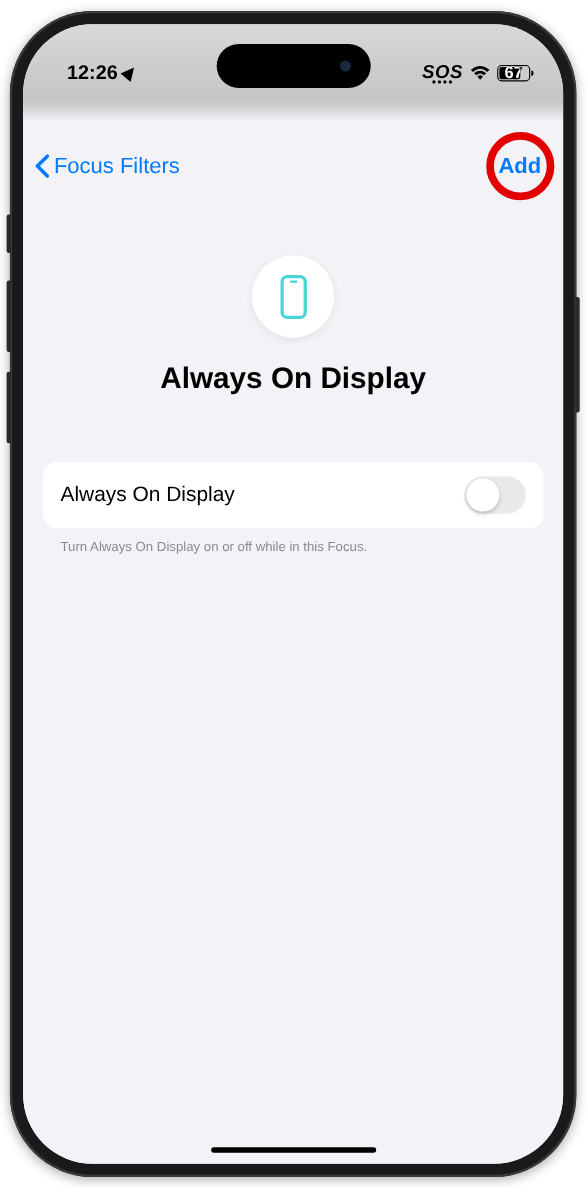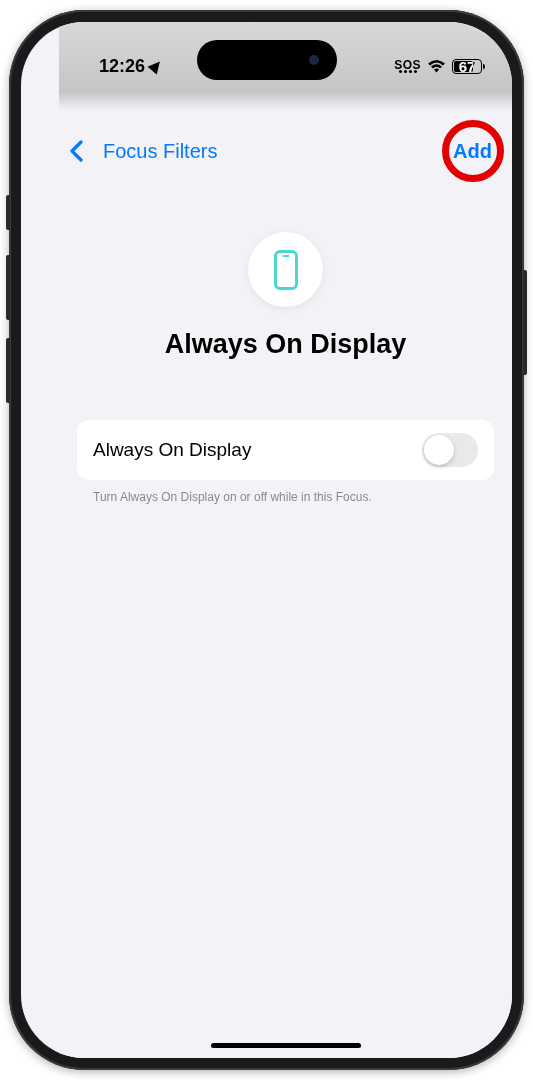--- a/index.html
+++ b/index.html
@@ -43,21 +43,20 @@
       background: #2a2a2c;
       border-radius: 0 2px 2px 0;
     }
     .screen {
       width: 100%;
       height: 100%;
       background: #f2f2f7;
       border-radius: 63px;
       overflow: hidden;
       position: relative;
-      padding-left: 38px;
     }
     .dynamic-island {
       position: absolute;
       top: 18px;
       left: 50%;
       transform: translateX(-50%);
       width: 140px;
       height: 40px;
       background: #000;
       border-radius: 22px;
@@ -102,21 +101,21 @@
       transform: rotate(40deg);
       margin-left: 2px;
     }
     .status-right {
       display: flex;
       align-items: center;
       gap: 6px;
       padding-top: 18px;
     }
     .sos-group { display: flex; flex-direction: column; align-items: center; line-height: 1; }
-    .sos { font-size: 12px; font-weight: 700; letter-spacing: .5px; }
+    .sos { font-size: 17px; font-weight: 700; letter-spacing: .5px; font-style: italic; }
     .sos-dots { display: flex; gap: 2px; margin-top: -1px; }
     .sos-dots span { width: 3px; height: 3px; background: #000; border-radius: 50%; }
     .wifi-icon svg { display: block; }
     .battery {
       display: flex;
       align-items: center;
       position: relative;
       width: 30px;
       height: 15px;
       border: 1.5px solid #000;
@@ -161,21 +160,21 @@
       justify-content: space-between;
       align-items: center;
       padding: 38px 18px 0 10px;
       height: 80px;
     }
     .back-btn {
       display: flex;
       align-items: center;
       color: #007aff;
       font-size: 20px;
-      gap: 20px;
+      gap: 4px;
     }
     .chevron-back {
       width: 14px;
       height: 22px;
     }
     .chevron-back svg { display: block; }
     .add-btn-wrap {
       position: relative;
       display: flex;
       align-items: center;

